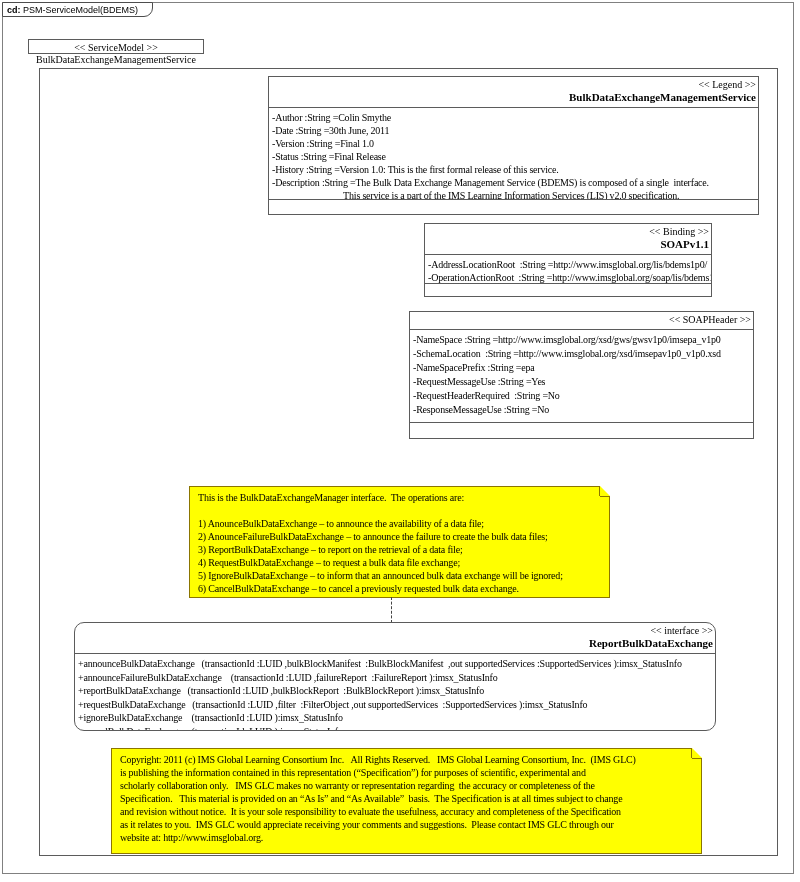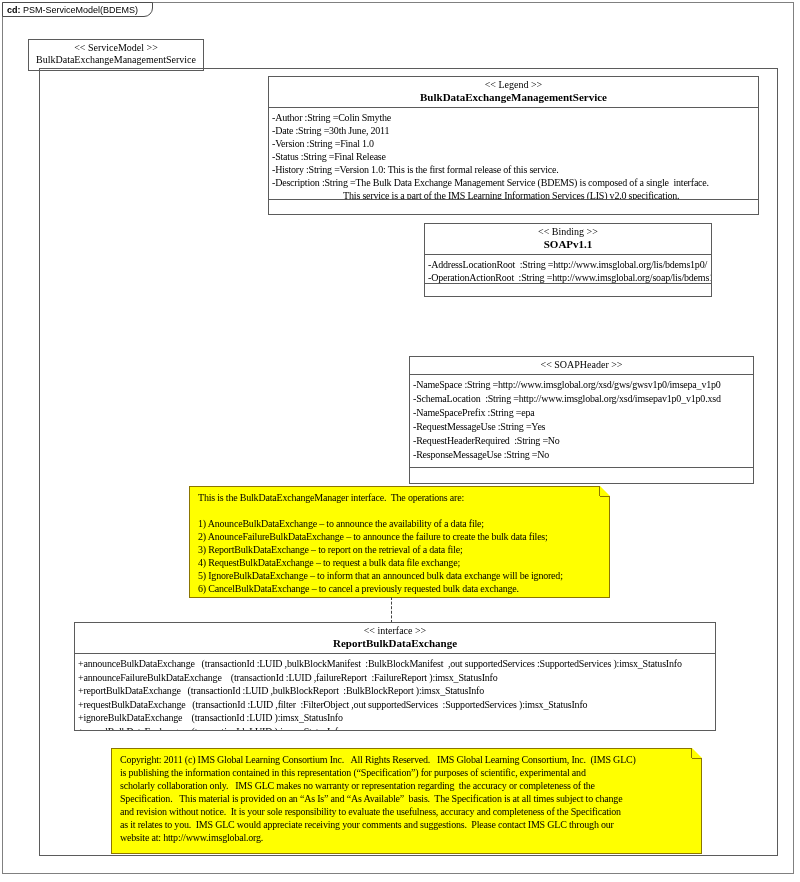--- a/index.html
+++ b/index.html
@@ -31,21 +31,21 @@
     font-size:9px;line-height:12px;white-space:nowrap;
   }
   .diagram-tab b{font-weight:bold;}
   
   .uml-box{
     position:absolute;background:#fff;
     border:1px solid var(--box-border);
     display:flex;flex-direction:column;overflow:hidden;
   }
   .uml-head{
-    text-align:center;padding:2px 2px 3px 2px;
+    text-align:right;padding:2px 2px 3px 2px;
     border-bottom:1px solid var(--box-border);
   }
   .uml-head .stereo{display:block;font-size:10px;line-height:12px;}
   .uml-head .bname{display:block;font-size:11px;line-height:13px;}
   .uml-head .bold{font-weight:bold;}
   .pre-lines{
     white-space:pre;font-size:10px;line-height:13px;
     letter-spacing:-0.2px;
     padding:3px 3px 0 3px;flex:1 1 auto;overflow:hidden;
   }
@@ -82,32 +82,32 @@
   }
   .fold-edge2{
     position:absolute;top:9px;right:-1px;width:10px;height:1px;
     background:var(--note-border);
   }
   
   .anchor-line{
     position:absolute;width:0;border-left:1px dashed #444;
   }
   
-  #service-model-box{left:25px;top:36px;width:176px;height:32px;}
+  #service-model-box{left:25px;top:36px;width:176px;height:15px;}
   #diagram-frame{left:36px;top:65px;width:739px;height:788px;}
   #legend-box{left:265px;top:73px;width:491px;height:139px;}
   #legend-box .empty-comp{height:15px;}
   #binding-box{left:421px;top:220px;width:288px;height:74px;}
   #binding-box .empty-comp{height:13px;}
-  #soapheader-box{left:406px;top:308px;width:345px;height:128px;margin-top:45px;}
+  #soapheader-box{left:406px;top:308px;width:345px;height:128px;}
   #soapheader-box .empty-comp{height:16px;}
   #soapheader-box .pre-lines{line-height:14px;}
   #interface-note{left:186px;top:483px;width:421px;height:112px;}
   #note-anchor{left:388px;top:594px;height:26px;}
-  #interface-box{left:71px;top:619px;width:642px;height:109px;}
+  #interface-box{left:71px;top:619px;width:642px;height:109px;border-radius:10px;}
   #interface-box .pre-lines{line-height:13.5px;}
   #copyright-note{left:108px;top:745px;width:591px;height:106px;}
 </style>
 </head>
 <body>
 
 <div class="page">
 
   <div class="diagram-tab">
     <b>cd:</b><span> PSM-ServiceModel(BDEMS)</span>

